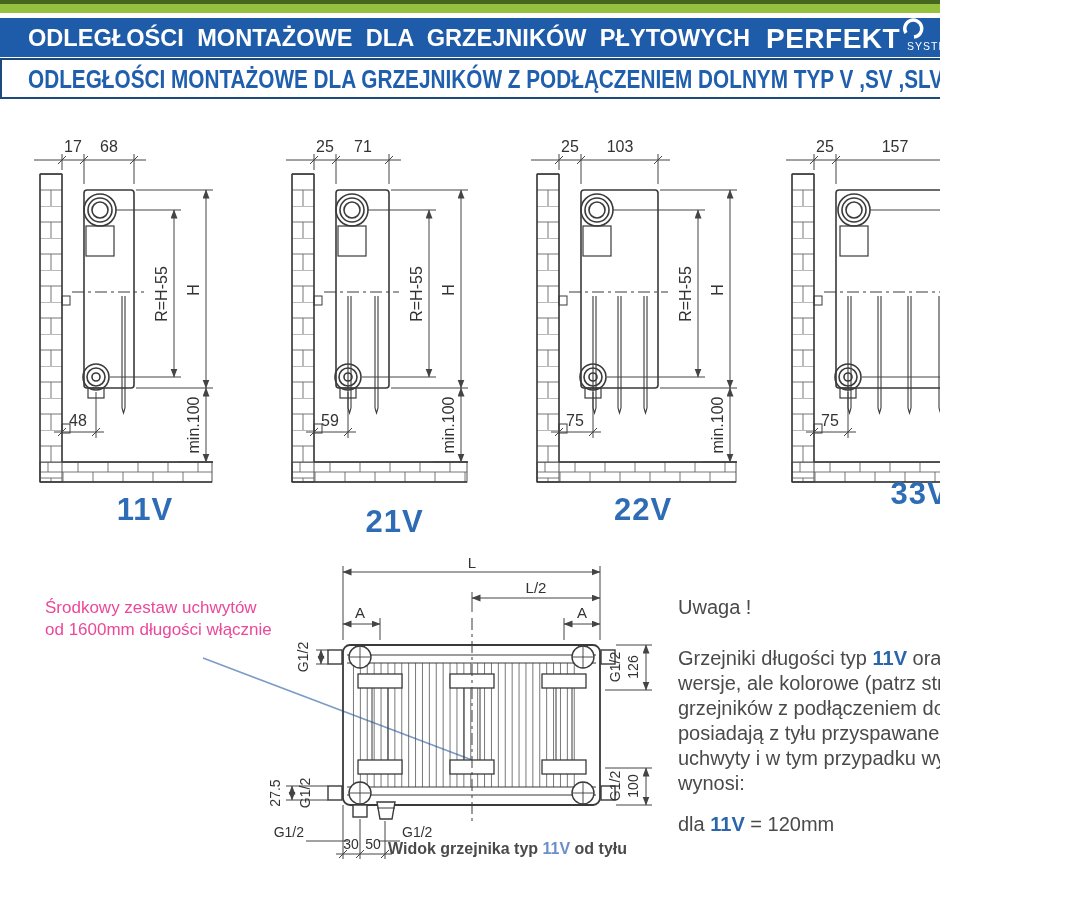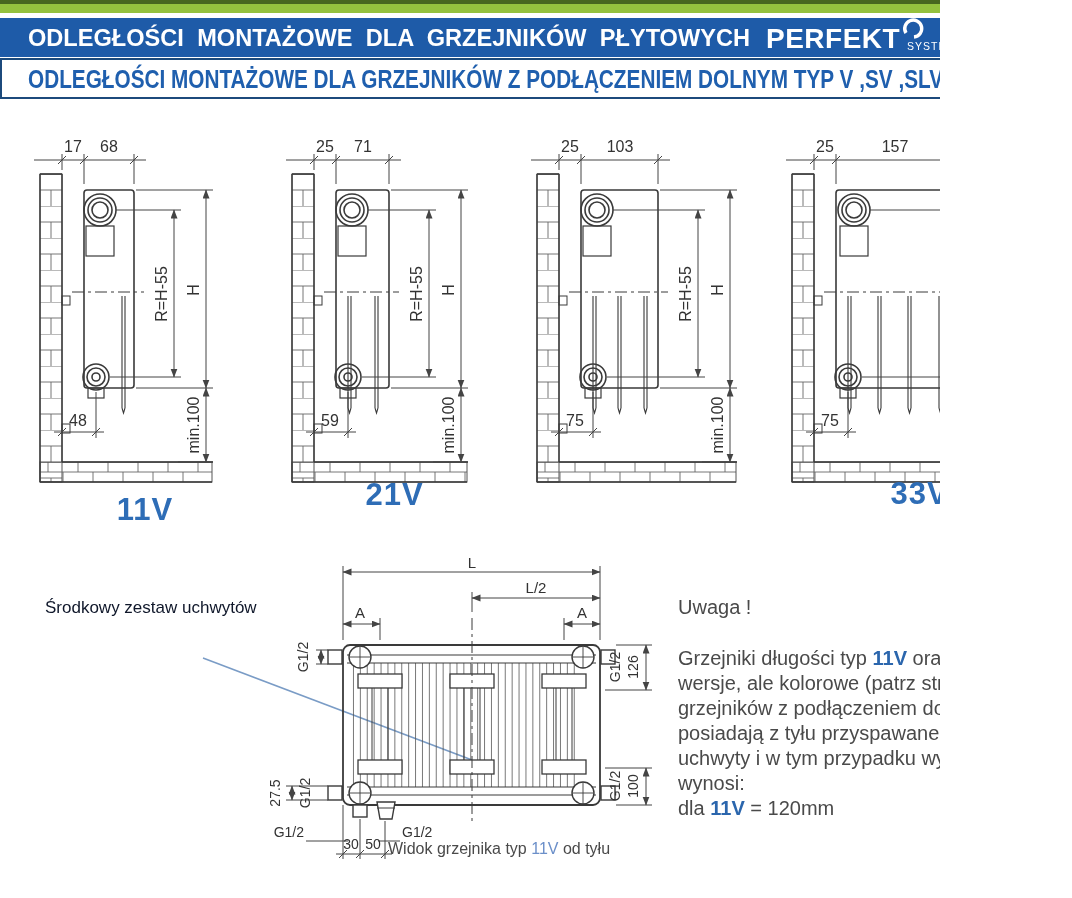--- a/index.html
+++ b/index.html
@@ -6,27 +6,27 @@
   .page{position:relative;width:940px;height:898px;background:#ffffff;overflow:hidden;
         font-family:"Liberation Sans","DejaVu Sans",sans-serif;}
   .abs{position:absolute;}
   svg text{font-family:"Liberation Sans","DejaVu Sans",sans-serif;}
   .dl{font-size:16px;fill:#333;}
   .dv{font-size:16px;fill:#333;}
   .rl{font-size:15px;fill:#333;}
   .rs{font-size:14px;fill:#333;}
   .type-label{position:absolute;width:100%;text-align:center;color:#2e6db6;
               font-size:31px;font-weight:700;letter-spacing:1px;}
-  .note{font-size:17px;color:#0f172a;line-height:22px;}
+  .note{font-size:17px;color:#ec4899;line-height:22px;}
   .note-right{font-size:20px;color:#4a4a4a;line-height:25px;width:392px;}
   .note-right .ttl{margin-bottom:26px;}
   .blue{color:#2b66ad;font-weight:600;}
-  .cap{font-size:16px;color:#4a4a4a;}
+  .cap{font-size:16px;color:#4a4a4a;font-weight:bold;}
   .cap .blue2{color:#6b8fc9;}
-  .mline{margin-top:0;}
+  .mline{margin-top:16px;}
 </style>
 </head>
 <body>
 
 <div class="page">
 
   <svg class="abs" style="left:0;top:0" width="1072" height="102">
     <rect x="0" y="0" width="1072" height="4" fill="#47661f"></rect>
     <rect x="0" y="4" width="1072" height="9" fill="#94c13e"></rect>
     <polygon points="0,18 968,18 1002,57 0,57" fill="#1e5ba8"></polygon>
@@ -137,21 +137,21 @@
         <path d="M34 302 H84 M76 262 V308"></path>
         <path d="M38 306 L46 298 M72 306 L80 298"></path>
       </g>
       <text class="dl" x="53" y="22" text-anchor="middle">25</text>
       <text class="dl" x="91" y="22" text-anchor="middle">71</text>
       <text class="dv" x="150" y="164" text-anchor="middle" transform="rotate(-90 150 164)">R=H-55</text>
       <text class="dv" x="182" y="160" text-anchor="middle" font-size="18" transform="rotate(-90 182 160)">H</text>
       <text class="dv" x="182" y="295" text-anchor="middle" transform="rotate(-90 182 295)">min.100</text>
       <text class="dl" x="58" y="296" text-anchor="middle">59</text>
     </svg>
-    <div class="type-label" style="top:347px">21V</div>
+    <div class="type-label" style="top:374px">21V</div>
   </div>
 
   <div class="abs" style="left:517px;top:130px;width:252px;height:420px">
     <svg width="252" height="375">
       <defs>
         <marker id="a2" orient="auto-start-reverse" markerWidth="10" markerHeight="8" refX="8.5" refY="3.5">
           <path d="M0 0 L9 3.5 L0 7 z" fill="#444"></path>
           </marker>
         <pattern id="pw2" x="20" y="44" width="22" height="32" patternUnits="userSpaceOnUse">
           <path d="M0 0 H22 M0 16 H22 M11 16 V32" stroke="#666" stroke-width="0.9" fill="none"></path>
@@ -192,20 +192,21 @@
         <path d="M34 302 H84 M76 262 V308"></path>
         <path d="M38 306 L46 298 M72 306 L80 298"></path>
       </g>
       <text class="dl" x="53" y="22" text-anchor="middle">25</text>
       <text class="dl" x="103" y="22" text-anchor="middle">103</text>
       <text class="dv" x="174" y="164" text-anchor="middle" transform="rotate(-90 174 164)">R=H-55</text>
       <text class="dv" x="206" y="160" text-anchor="middle" font-size="18" transform="rotate(-90 206 160)">H</text>
       <text class="dv" x="206" y="295" text-anchor="middle" transform="rotate(-90 206 295)">min.100</text>
       <text class="dl" x="58" y="296" text-anchor="middle">75</text>
     </svg>
+    <div class="type-label" style="top:362px">22V</div>
   </div>
 
   <div class="abs" style="left:772px;top:130px;width:295px;height:420px">
     <svg width="295" height="375">
       <defs>
         <marker id="a3" orient="auto-start-reverse" markerWidth="10" markerHeight="8" refX="8.5" refY="3.5">
           <path d="M0 0 L9 3.5 L0 7 z" fill="#444"></path>
           </marker>
         <pattern id="pw3" x="20" y="44" width="22" height="32" patternUnits="userSpaceOnUse">
           <path d="M0 0 H22 M0 16 H22 M11 16 V32" stroke="#666" stroke-width="0.9" fill="none"></path>
@@ -252,20 +253,21 @@
       <text class="dv" x="215" y="164" text-anchor="middle" transform="rotate(-90 215 164)">R=H-55</text>
       <text class="dv" x="247" y="160" text-anchor="middle" font-size="18" transform="rotate(-90 247 160)">H</text>
       <text class="dv" x="247" y="295" text-anchor="middle" transform="rotate(-90 247 295)">min.100</text>
       <text class="dl" x="58" y="296" text-anchor="middle">75</text>
     </svg>
     <div class="type-label" style="top:346px">33V</div>
   </div>
 
   <div class="abs note" style="left:45px;top:597px;width:280px">
     <div>Środkowy zestaw uchwytów</div>
+    <div>od 1600mm długości włącznie</div>
   </div>
 
   <svg class="abs" style="left:195px;top:652px" width="290" height="115">
     <line x1="8" y1="6" x2="277" y2="108" stroke="#7a9cc6" stroke-width="1.5"></line>
   </svg>
 
   <svg class="abs" style="left:260px;top:556px" width="420" height="330">
     <defs>
       <marker id="ar" orient="auto-start-reverse" markerWidth="10" markerHeight="8" refX="8.5" refY="3.5">
         <path d="M0 0 L9 3.5 L0 7 z" fill="#444"></path>

